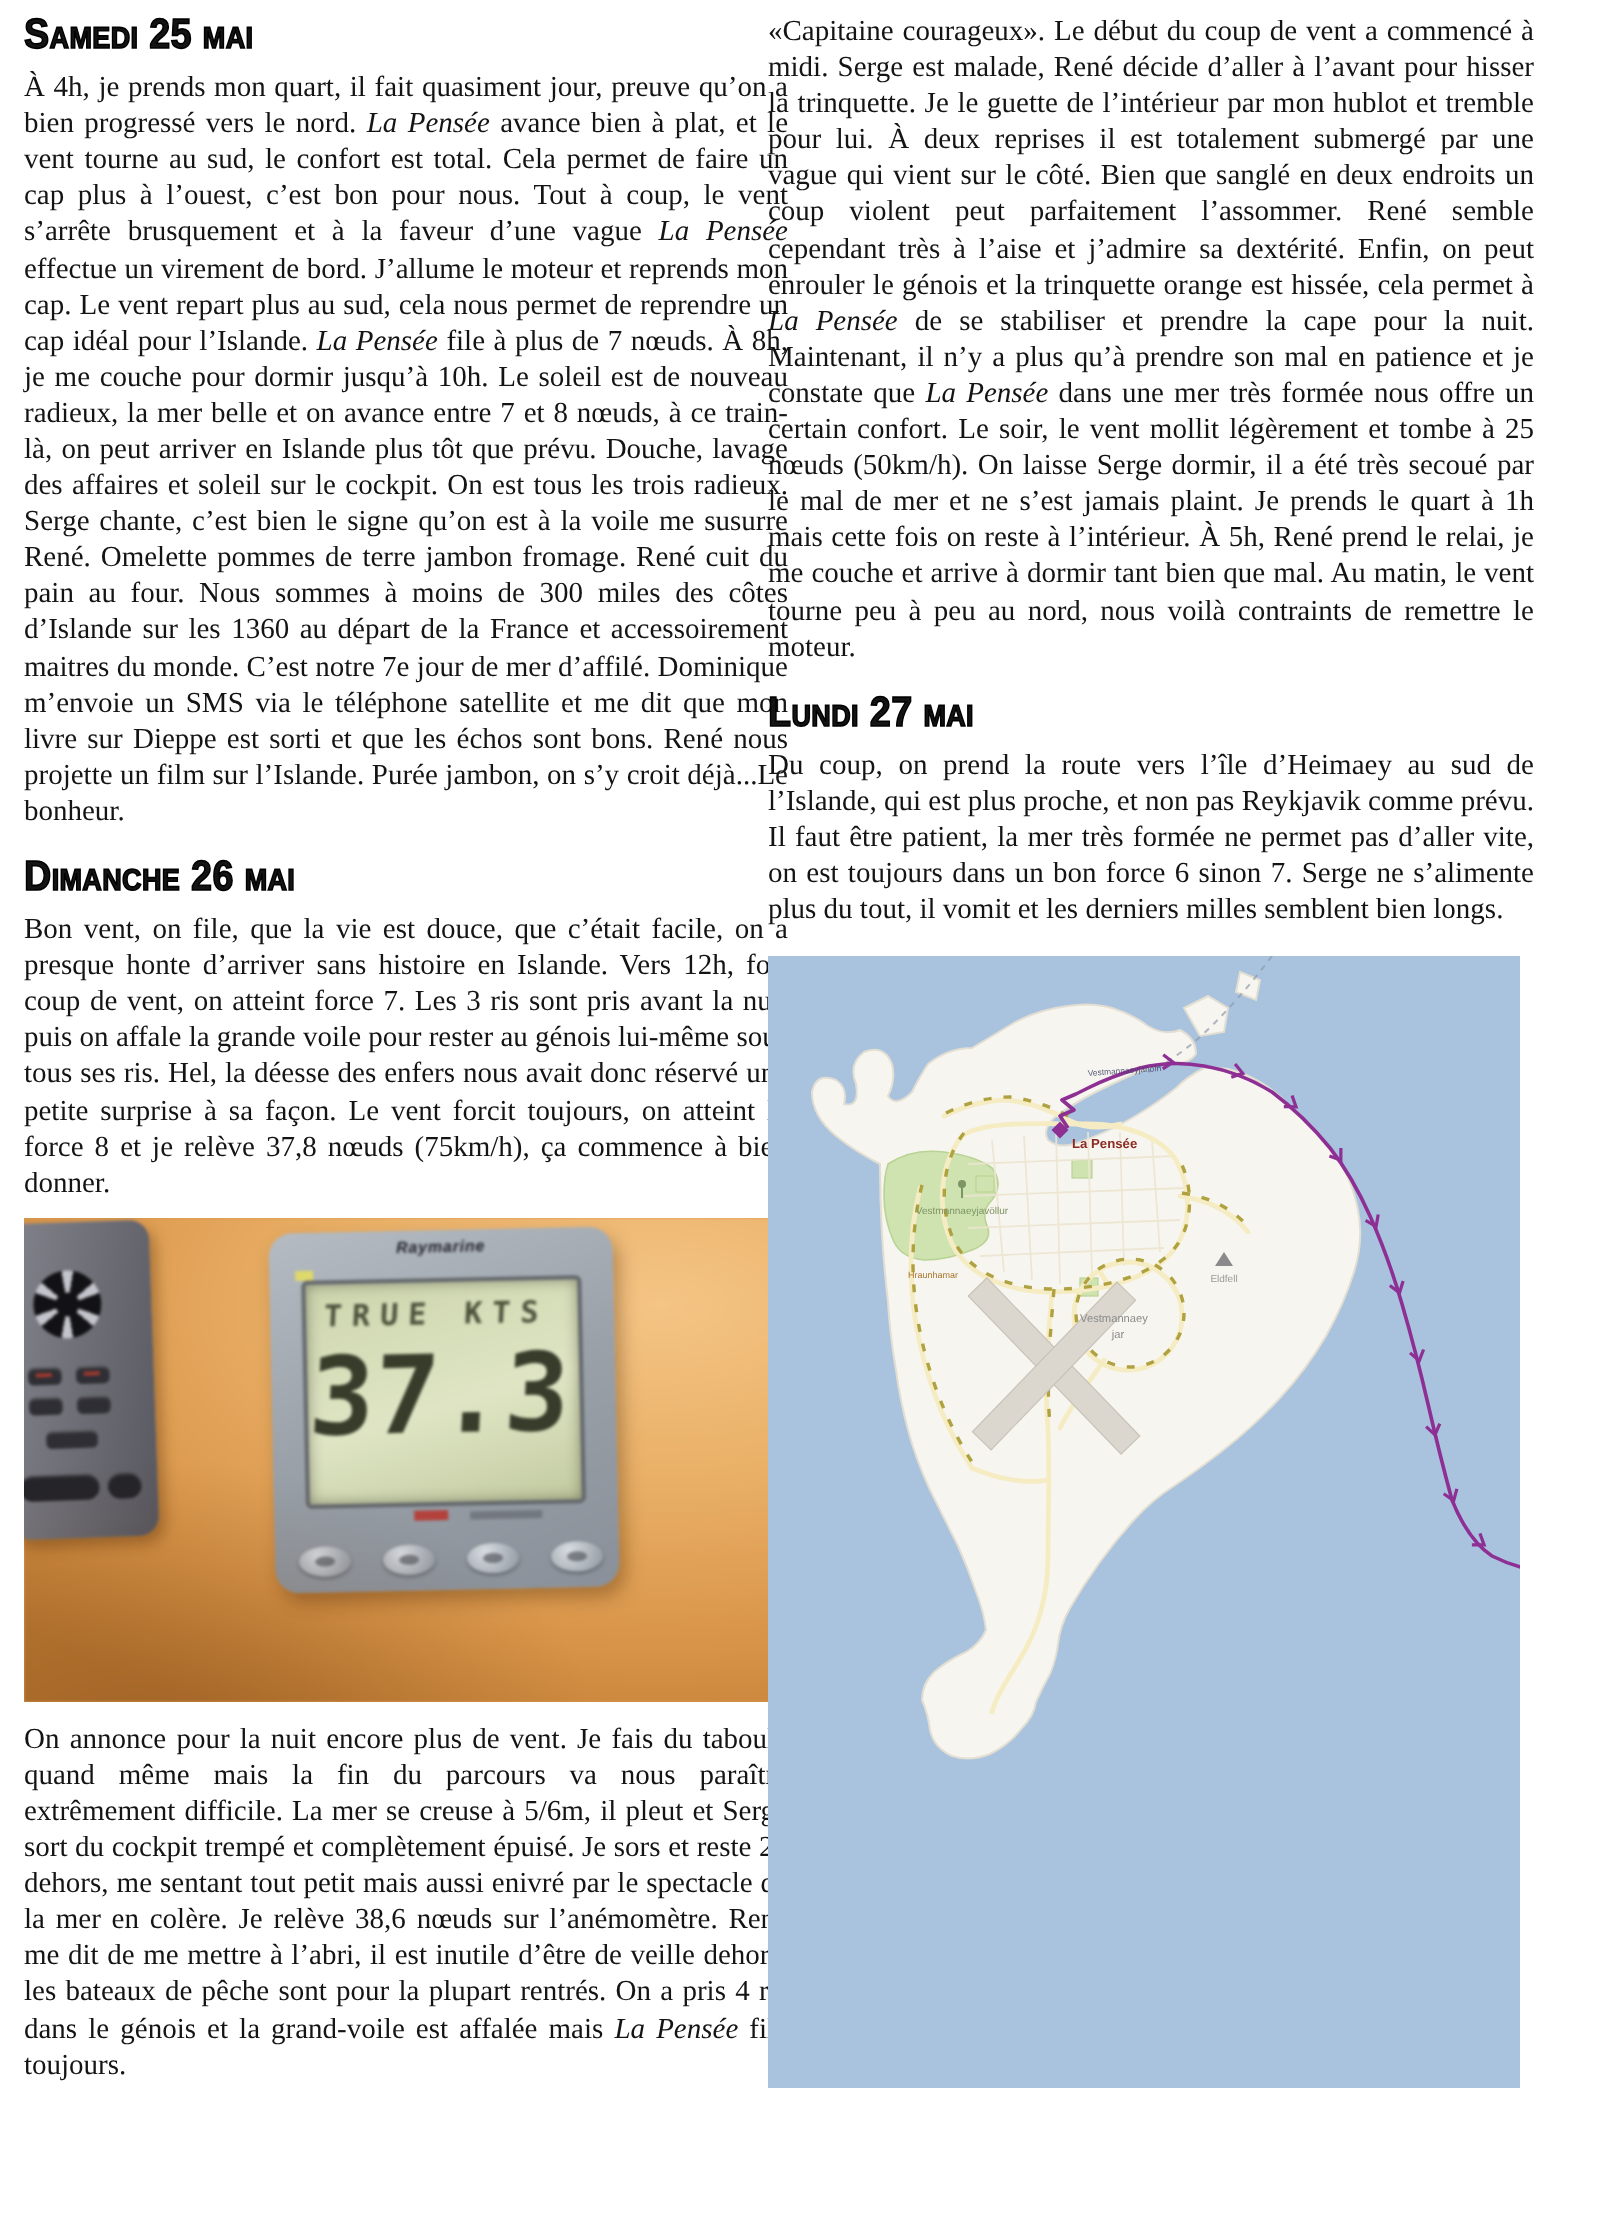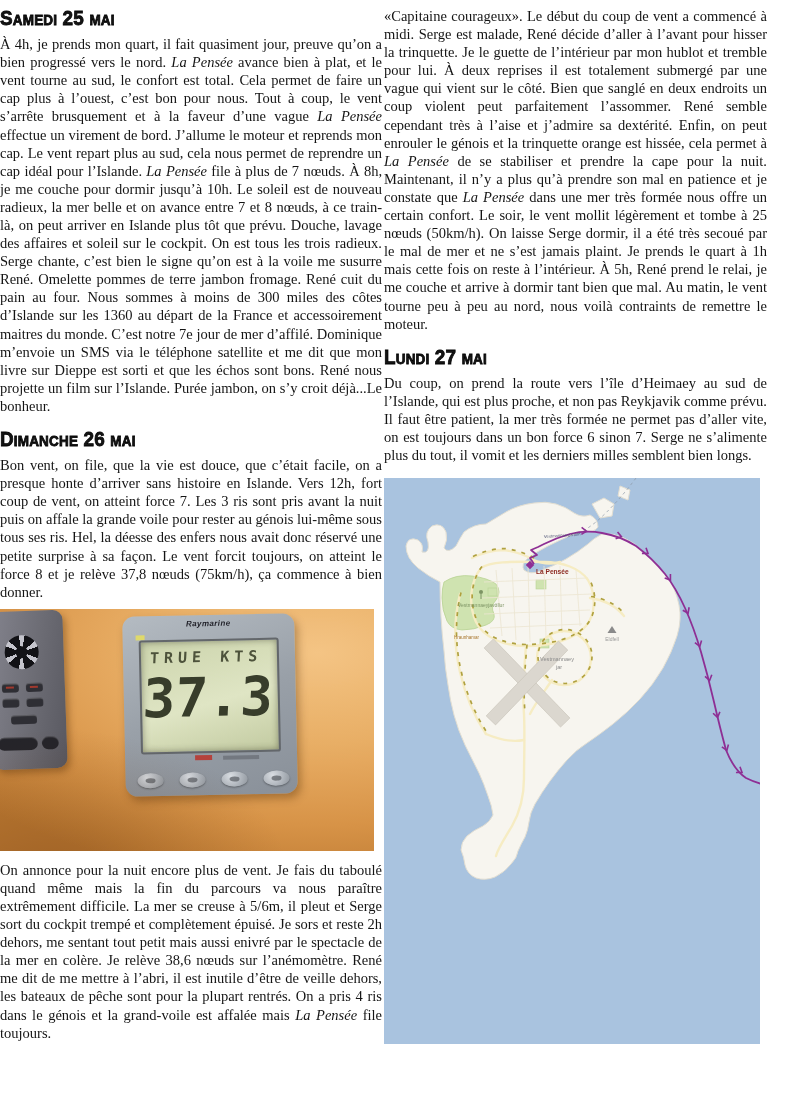--- a/index.html
+++ b/index.html
@@ -1,20 +1,20 @@
 <!DOCTYPE html>
 <html lang="fr" style="--sea: #a9c3df; --island: #f7f5ef; --coast: #e2ded2; --green-area: #cfe3b0; --road: #f6ecc3; --road-dash: #ad9d38; --track: #8e2f94; --runway: #dbd7cf; --boat-label: #8c2a22;"><head>
 <meta charset="utf-8">
 <style>
   html,body{margin:0;padding:0;background:#fff;}
   body{width:800px;height:1108px;position:relative;overflow:hidden;
        font-family:"Liberation Serif",serif;color:#141414;
        -webkit-hyphens:auto;hyphens:auto;}
   .col{position:absolute;top:7px;}
-  #col-left{left:0;width:382px;}
+  #col-left{left:12px;width:382px;}
   #col-right{left:384px;width:383px;}
   h2.day{font-family:"Liberation Sans",sans-serif;font-weight:800;
          font-variant:small-caps;font-size:21px;line-height:1.05;
          letter-spacing:.2px;-webkit-text-stroke:.8px #000;
          margin:13px 0 6px;transform:scaleX(.9);transform-origin:0 50%;}
   h2.day.first{margin-top:0;}
   p.para{margin:0;text-align:justify;font-size:14.5px;line-height:18.1px;}
   .it{font-style:italic;}
 
   

